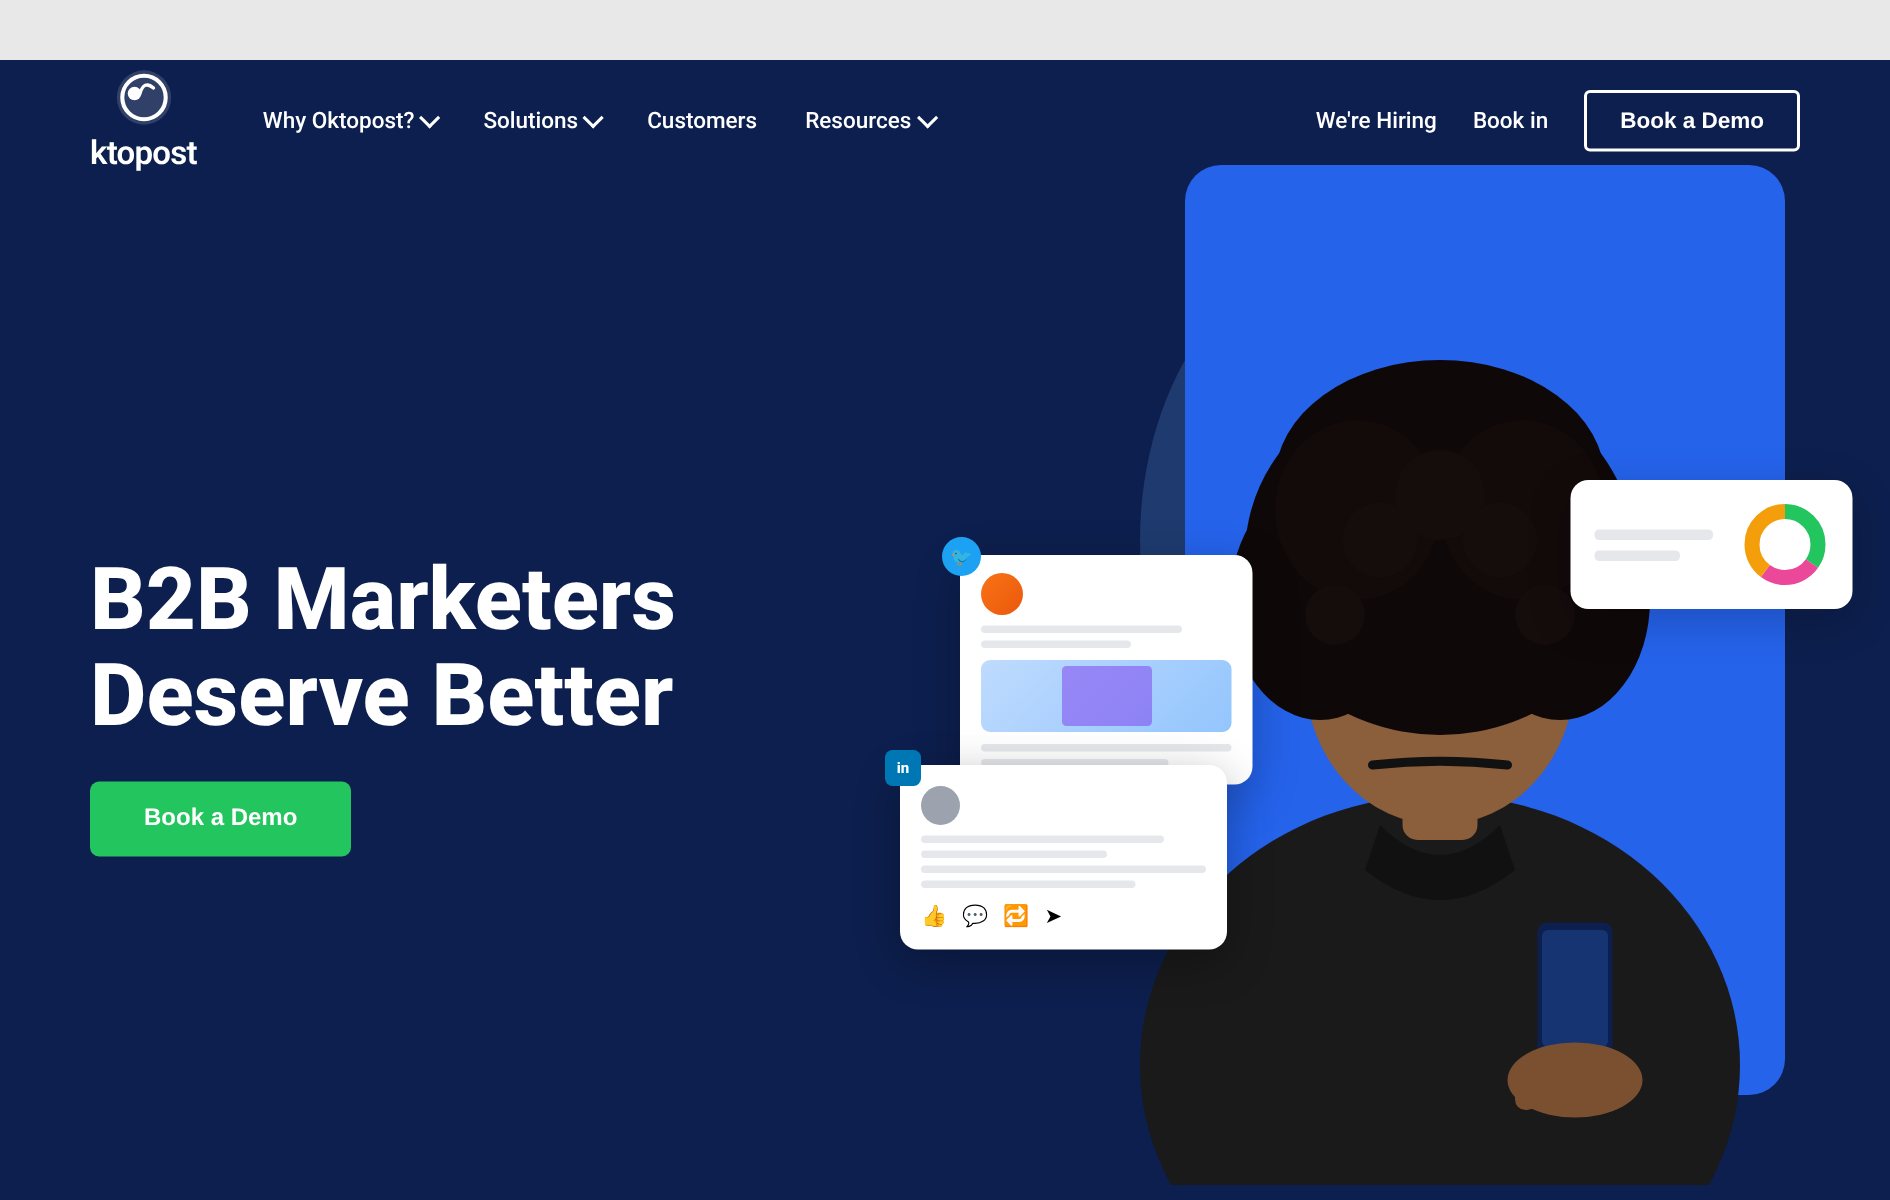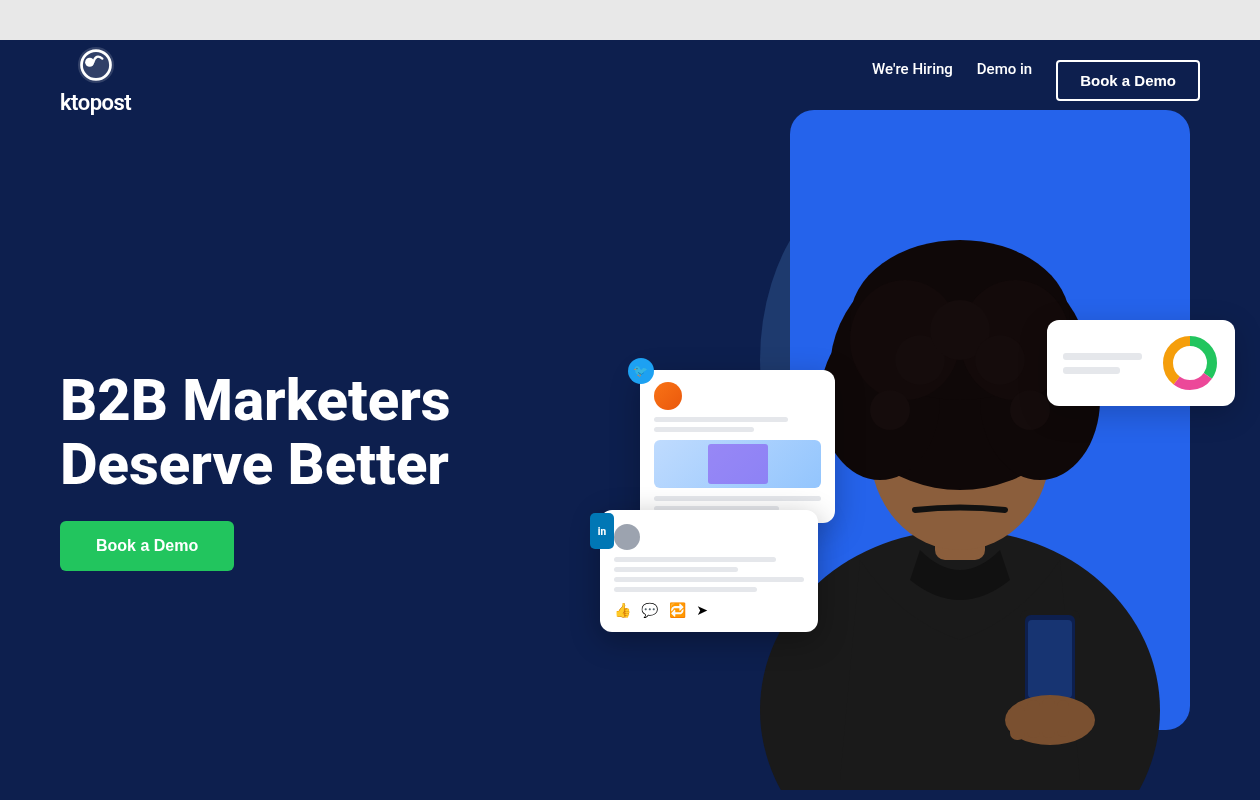--- a/index.html
+++ b/index.html
@@ -83,21 +83,21 @@
       width: 10px;
       height: 10px;
       border-right: 2px solid white;
       border-bottom: 2px solid white;
       transform: rotate(45deg) translateY(-2px);
       display: inline-block;
     }
 
     .nav-right {
       display: flex;
-      align-items: flex-start;
+      align-items: center;
       gap: 24px;
     }
 
     .nav-right-link {
       color: white;
       font-size: 15px;
       font-weight: 500;
       cursor: pointer;
     }
 
@@ -235,25 +235,42 @@
       <div class="logo">
         <svg class="logo-icon" viewBox="0 0 42 42" fill="none" xmlns="http://www.w3.org/2000/svg">
           <circle cx="21" cy="21" r="20" fill="white" opacity="0.15"></circle>
           <circle cx="21" cy="21" r="16" stroke="white" stroke-width="3" fill="none"></circle>
           <circle cx="14" cy="18" r="5" fill="white"></circle>
           <path d="M18 18 Q21 8 28 14" stroke="white" stroke-width="2.5" fill="none" stroke-linecap="round"></path>
         </svg>
         <span class="logo-text">ktopost</span>
       </div>
 
+      <div class="nav-links">
+        <span class="nav-item">
+          <span>Why Oktopost?</span>
+          <span class="chevron"></span>
+        </span>
+        <span class="nav-item">
+          <span>Solutions</span>
+          <span class="chevron"></span>
+        </span>
+        <span class="nav-item">
+          <span>Customers</span>
+        </span>
+        <span class="nav-item">
+          <span>Resources</span>
+          <span class="chevron"></span>
+        </span>
+      </div>
     </div>
 
     <div class="nav-right">
       <span class="nav-right-link">We're Hiring</span>
-      <span class="nav-right-link">Demo in</span>
+      <span class="nav-right-link">Book in</span>
       <button class="btn-book-demo">Book a Demo</button>
     </div>
   </nav>
 
   <section class="hero">
 
     <div class="hero-content">
       <h1 class="hero-title">B2B Marketers Deserve Better</h1>
       <button class="btn-cta">Book a Demo</button>
     </div>
@@ -337,21 +354,21 @@
 
         <div style="width:100%; height:48px; background:linear-gradient(135deg,#bfdbfe,#93c5fd); border-radius:6px; margin-bottom:8px; overflow:hidden; display:flex; align-items:center; justify-content:center;">
           <div style="width:60px; height:40px; background:#7c3aed; border-radius:3px; opacity:0.5;"></div>
         </div>
         <div style="height:5px; background:#e5e7eb; border-radius:3px; width:100%; margin-bottom:5px;"></div>
         <div style="height:5px; background:#e5e7eb; border-radius:3px; width:75%;"></div>
       </div>
 
       <div class="float-card-linkedin" style="position:absolute; left:20px; top:430px; z-index:20; background:white; border-radius:12px; padding:14px; width:218px; box-shadow:0 8px 30px rgba(0,0,0,0.3);">
 
-        <div style="position:absolute; top:-10px; left:-10px; width:24px; height:36px; background:#0077b5; border-radius:5px; display:flex; align-items:center; justify-content:center;margin-top:13px;">
+        <div style="position:absolute; top:-10px; left:-10px; width:24px; height:24px; background:#0077b5; border-radius:5px; display:flex; align-items:center; justify-content:center;">
           <span style="color:white; font-size:10px; font-weight:800;">in</span>
         </div>
 
         <div style="width:26px; height:26px; border-radius:50%; background:#9ca3af; margin-bottom:7px;"></div>
 
         <div style="height:5px; background:#e5e7eb; border-radius:3px; width:85%; margin-bottom:5px;"></div>
         <div style="height:5px; background:#e5e7eb; border-radius:3px; width:65%; margin-bottom:5px;"></div>
         <div style="height:5px; background:#e5e7eb; border-radius:3px; width:100%; margin-bottom:5px;"></div>
         <div style="height:5px; background:#e5e7eb; border-radius:3px; width:75%; margin-bottom:10px;"></div>
 

